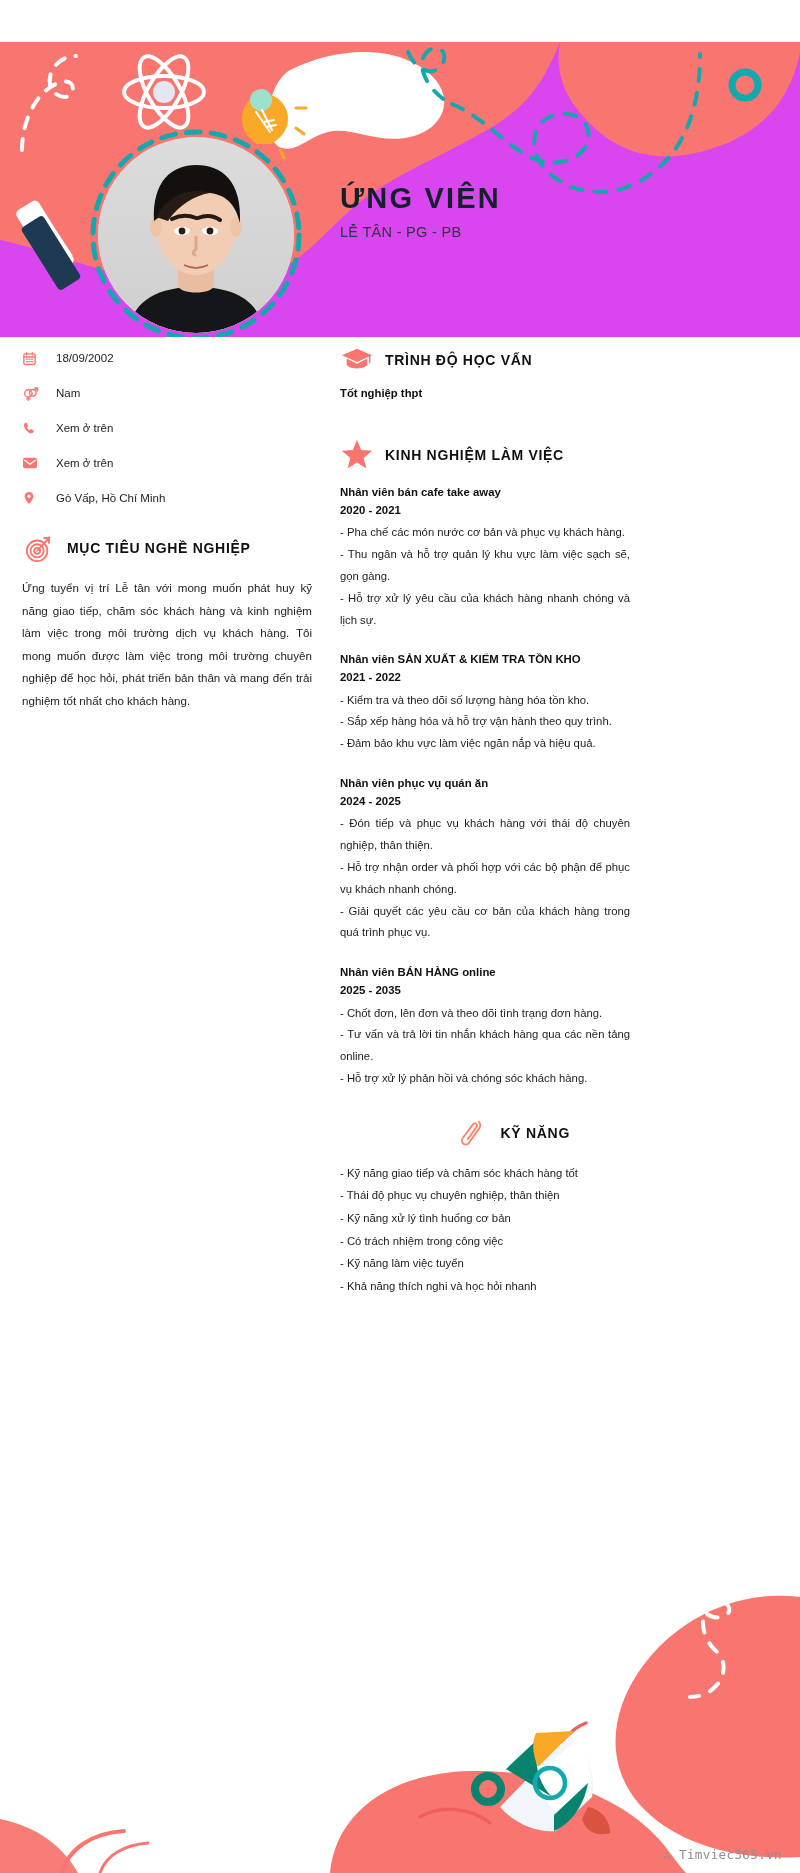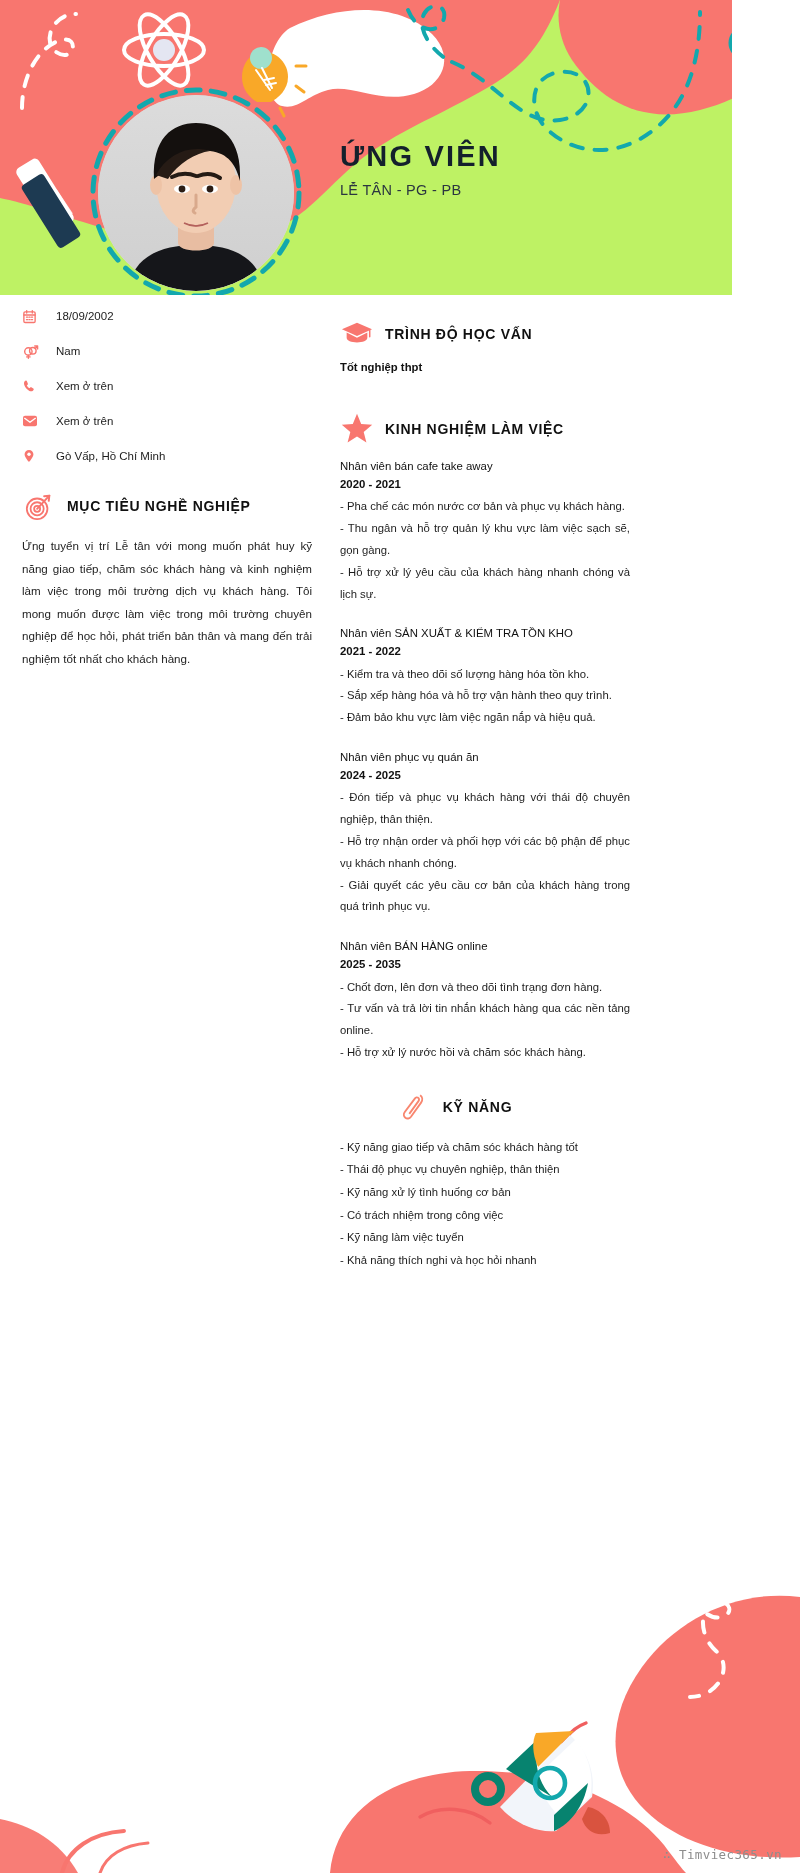--- a/index.html
+++ b/index.html
@@ -10,24 +10,25 @@
     width:800px;
     height:1873px;
     position:relative;
     overflow:hidden;
     color:#1a1a1a;
   }
 
   
   .header {
     position:relative;
-    width:732px;
+    width:800px;
     height:295px;
     overflow:hidden;
-    background:#bef264;
+    background:#d946ef;
+    margin-top:42px;
   }
   .hdr-svg { position:absolute; left:0; top:0; }
 
   .photo-wrap {
     position:absolute;
     left:88px; top:85px;
     width:216px; height:216px;
   }
   .photo-dash {
     position:absolute; left:0; top:0;
@@ -50,21 +51,21 @@
   .cv-role {
     font-size:14.5px; color:#2b3640; margin-top:9px; letter-spacing:0.3px;
   }
 
   
   .cols { position:relative; width:702px; padding-top:8px; }
   .col-left {
     position:absolute; left:22px; top:0; width:290px;
   }
   .col-right {
-    position:absolute; left:340px; top:16px; width:290px;
+    position:absolute; left:340px; top:0; width:290px;
   }
 
   
   .contact-list { margin-top:12px; }
   .contact-row {
     display:flex; align-items:center; margin-bottom:17px; min-height:18px;
   }
   .contact-ic {
     width:24px; flex:0 0 24px; display:flex; align-items:center; justify-content:flex-start;
   }
@@ -81,21 +82,21 @@
   }
 
   .objective-text {
     font-size:11.6px; line-height:1.95; text-align:justify; color:#1d1d1d;
   }
 
   
   .edu-item { font-size:11.3px; font-weight:bold; color:#111; }
 
   .job { margin-bottom:20px; }
-  .job-title { font-size:11.4px; font-weight:normal; color:#111; line-height:1.55; }
+  .job-title { font-size:11.4px; font-weight:bold; color:#111; line-height:1.55; }
   .job-date  { font-size:11.4px; font-weight:bold; color:#111; line-height:1.55; margin-bottom:3px; }
   .job-b {
     font-size:11.3px; line-height:1.93; text-align:justify; color:#1d1d1d;
   }
 
   .skill-b { font-size:11.3px; line-height:2.0; color:#1d1d1d; }
 
   .sec-gap-top { margin-top:40px; }
 
   
@@ -347,25 +348,25 @@
         <div class="job-b">- Đón tiếp và phục vụ khách hàng với thái độ chuyên nghiệp, thân thiện.</div>
         <div class="job-b">- Hỗ trợ nhận order và phối hợp với các bộ phận để phục vụ khách nhanh chóng.</div>
         <div class="job-b">- Giải quyết các yêu cầu cơ bản của khách hàng trong quá trình phục vụ.</div>
       </div>
 
       <div class="job">
         <div class="job-title">Nhân viên BÁN HÀNG online</div>
         <div class="job-date">2025 - 2035</div>
         <div class="job-b">- Chốt đơn, lên đơn và theo dõi tình trạng đơn hàng.</div>
         <div class="job-b">- Tư vấn và trả lời tin nhắn khách hàng qua các nền tảng online.</div>
-        <div class="job-b">- Hỗ trợ xử lý nước hồi và chăm sóc khách hàng.</div>
-      </div>
-    </div>
-
-    <div class="sec-head" style="margin-top:28px;justify-content:center;padding-right:60px">
+        <div class="job-b">- Hỗ trợ xử lý phản hồi và chóng sóc khách hàng.</div>
+      </div>
+    </div>
+
+    <div class="sec-head" style="margin-top:28px;justify-content:flex-end;padding-right:60px">
       <span class="sec-ic">
         <svg width="28" height="30" viewBox="0 0 28 32" fill="none" stroke="#f8866f" stroke-width="2">
           <path d="M19.5 3.5 c2.6 2 2.9 5.2 1 7.8 L9.7 26.4 c-1.6 2.1 -4.2 2.5 -6 1.1
                    c-1.9 -1.4 -2.1 -4 -.6 -6.1 L14 6.8 c.9 -1.2 2.4 -1.4 3.4 -.6
                    c1.1 .8 1.2 2.3 .3 3.5 L7.9 23.3"></path>
         </svg>
       </span>
       <span class="sec-title">KỸ NĂNG</span>
     </div>
 

